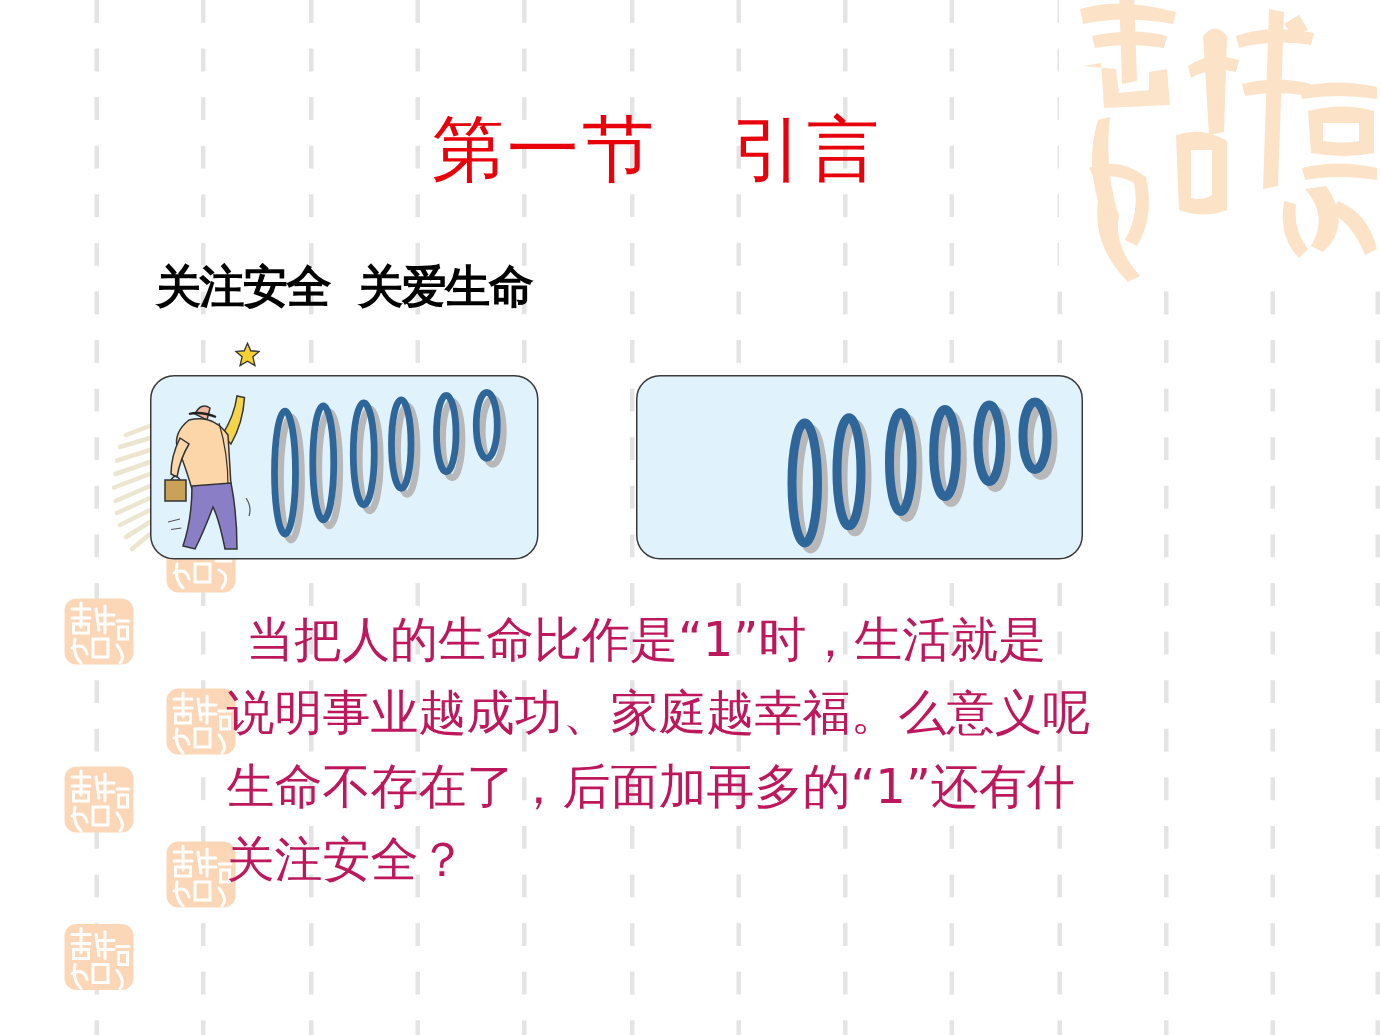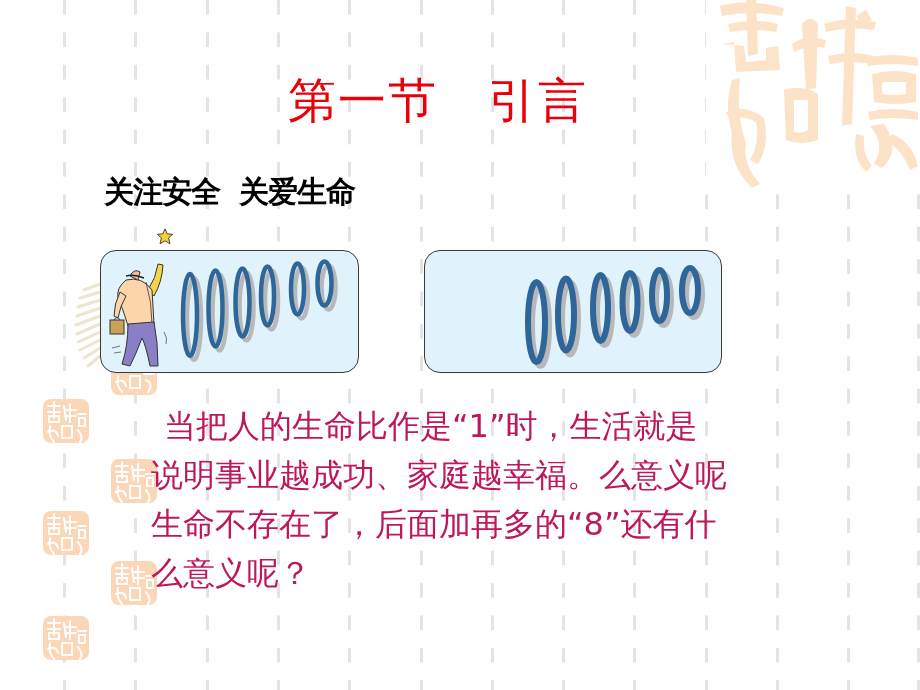--- a/index.html
+++ b/index.html
@@ -298,17 +298,17 @@
         <path d="M36 32 Q42 40 38 44"></path>
       <path d="M8 28 Q6 38 12 44"></path>
         <path d="M6 34 Q14 30 16 38"></path>
         <path d="M20 28 L30 28 L30 40 L20 40 Z"></path>
     </g>
   </svg>
 
   <div class="body-text">
     <span class="line first">当把人的生命比作是“1”时，生活就是</span>
     <span class="line">说明事业越成功、家庭越幸福。么意义呢</span>
-    <span class="line">生命不存在了，后面加再多的“8”还有什</span>
-    <span class="line">么意义呢？</span>
+    <span class="line">生命不存在了，后面加再多的“1”还有什</span>
+    <span class="line">关注安全？</span>
   </div>
 
 </div>
 
 </body></html>

